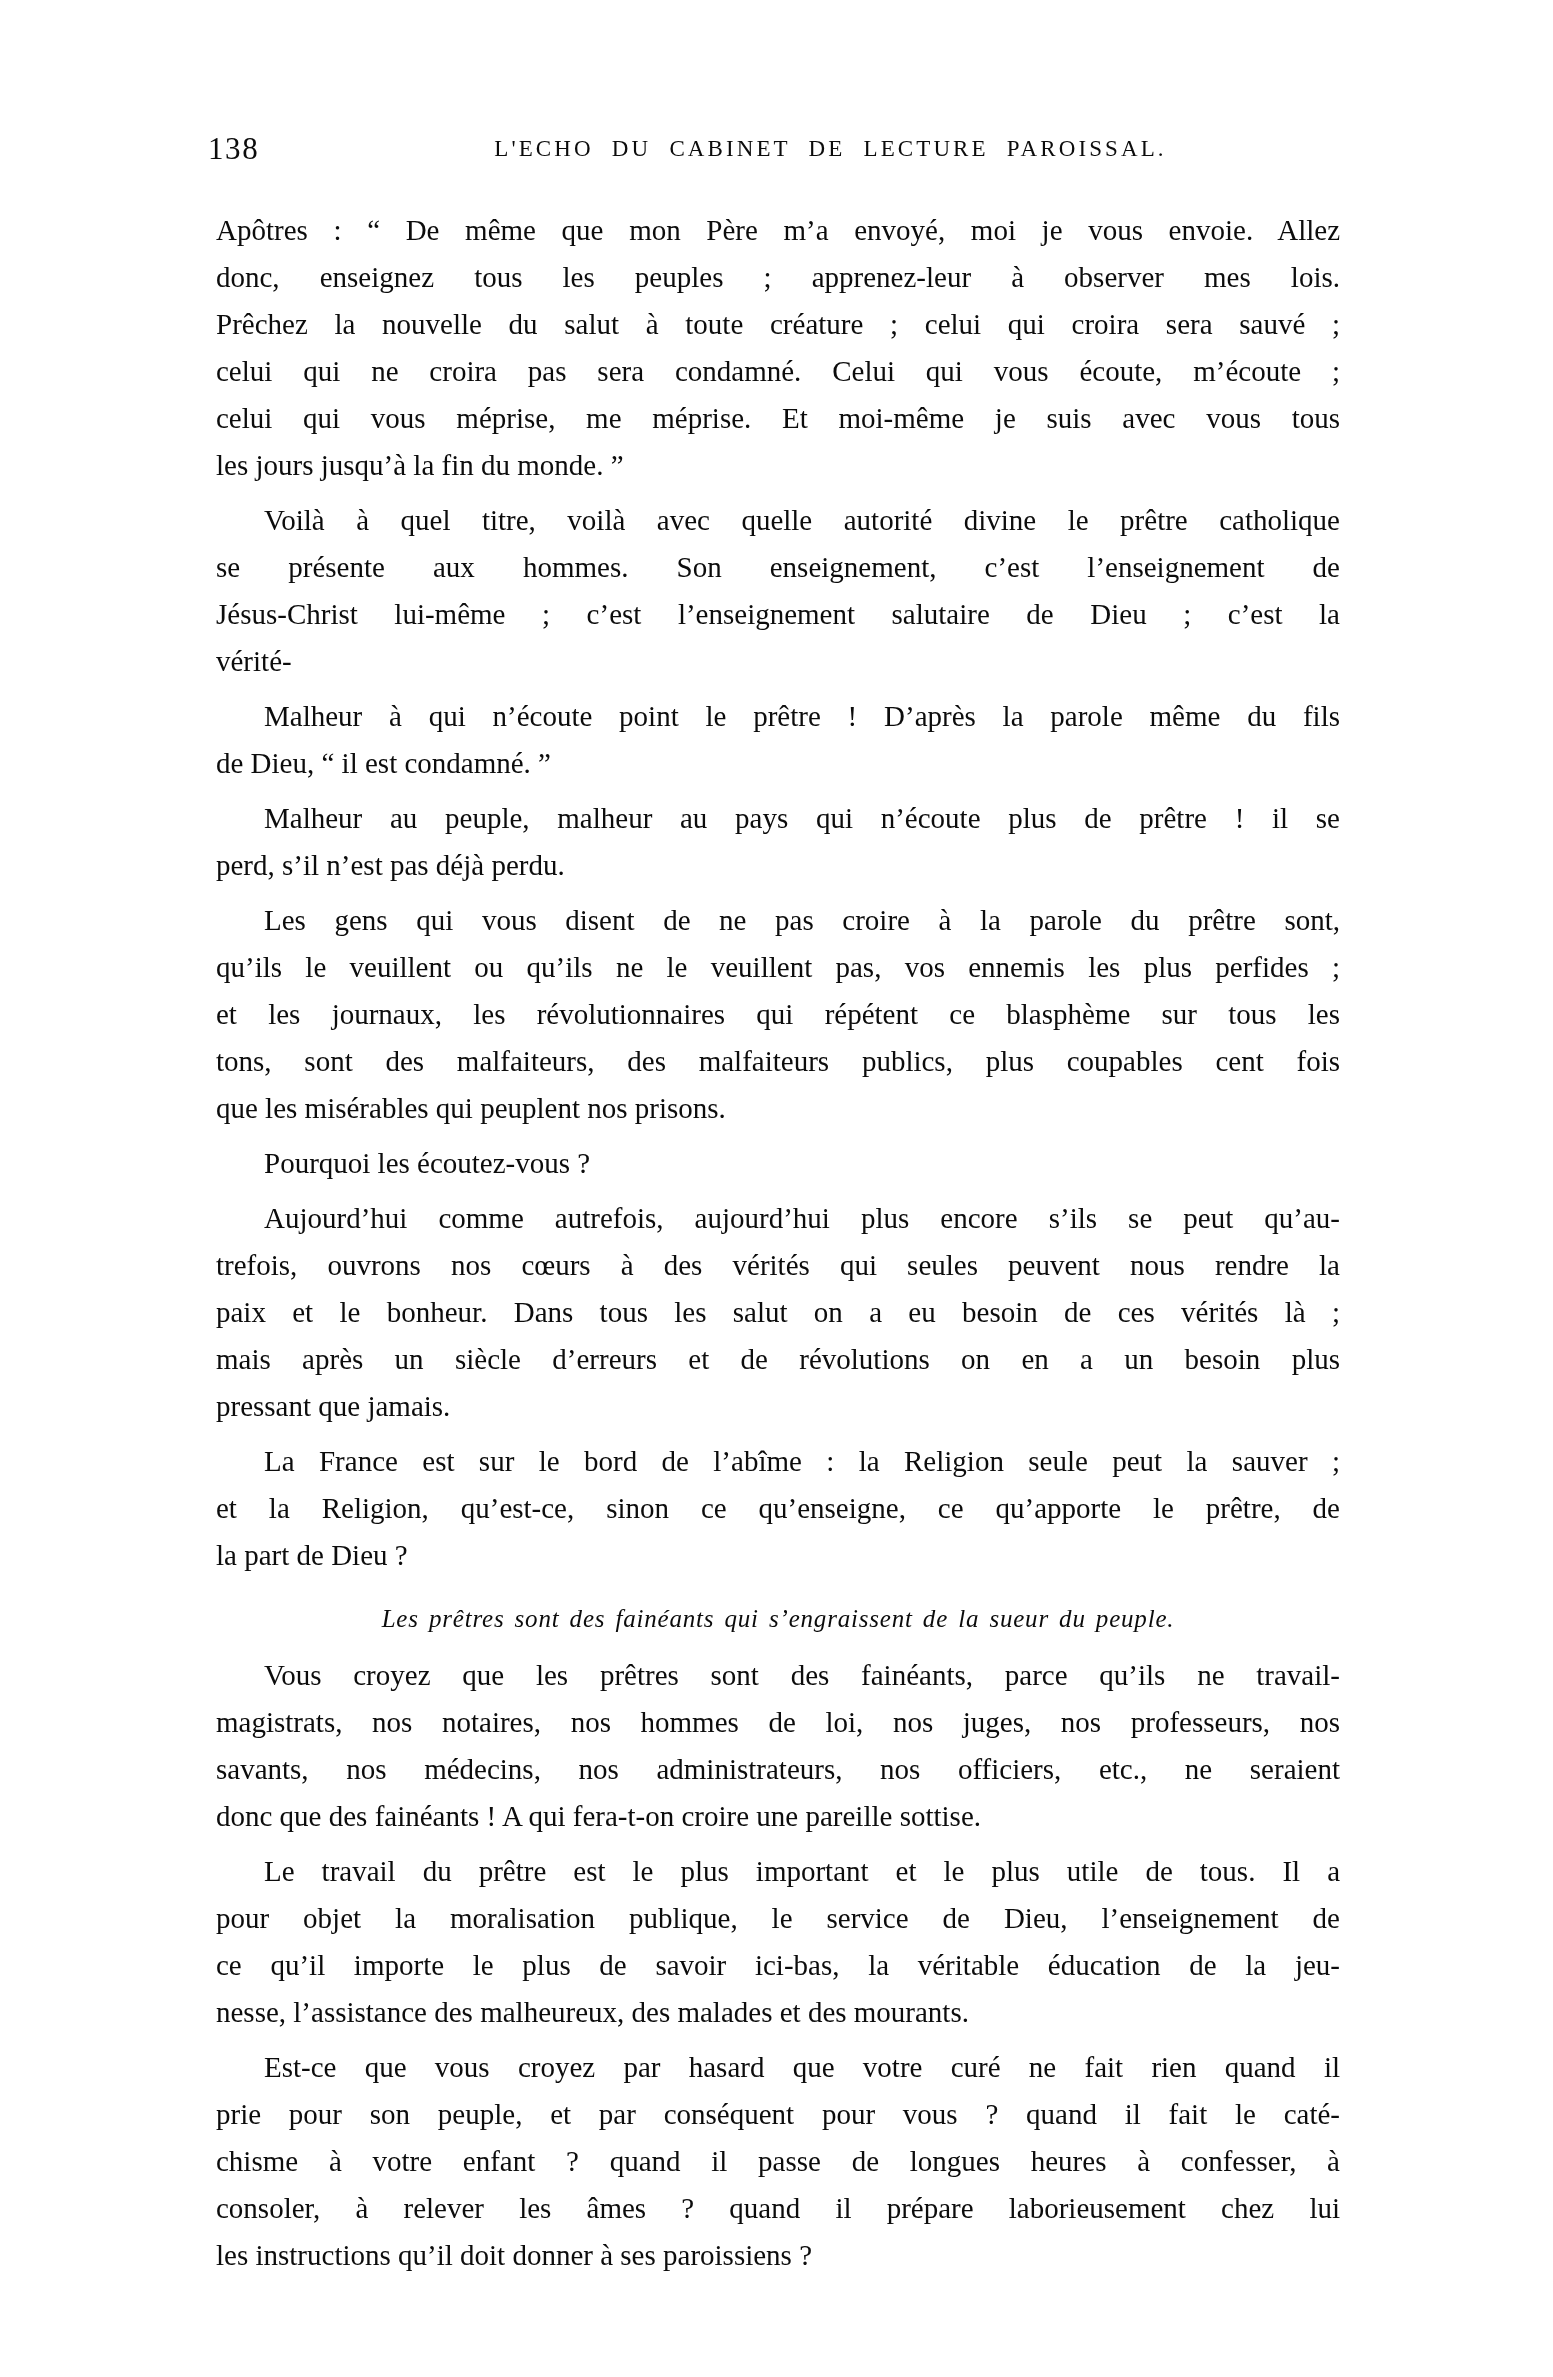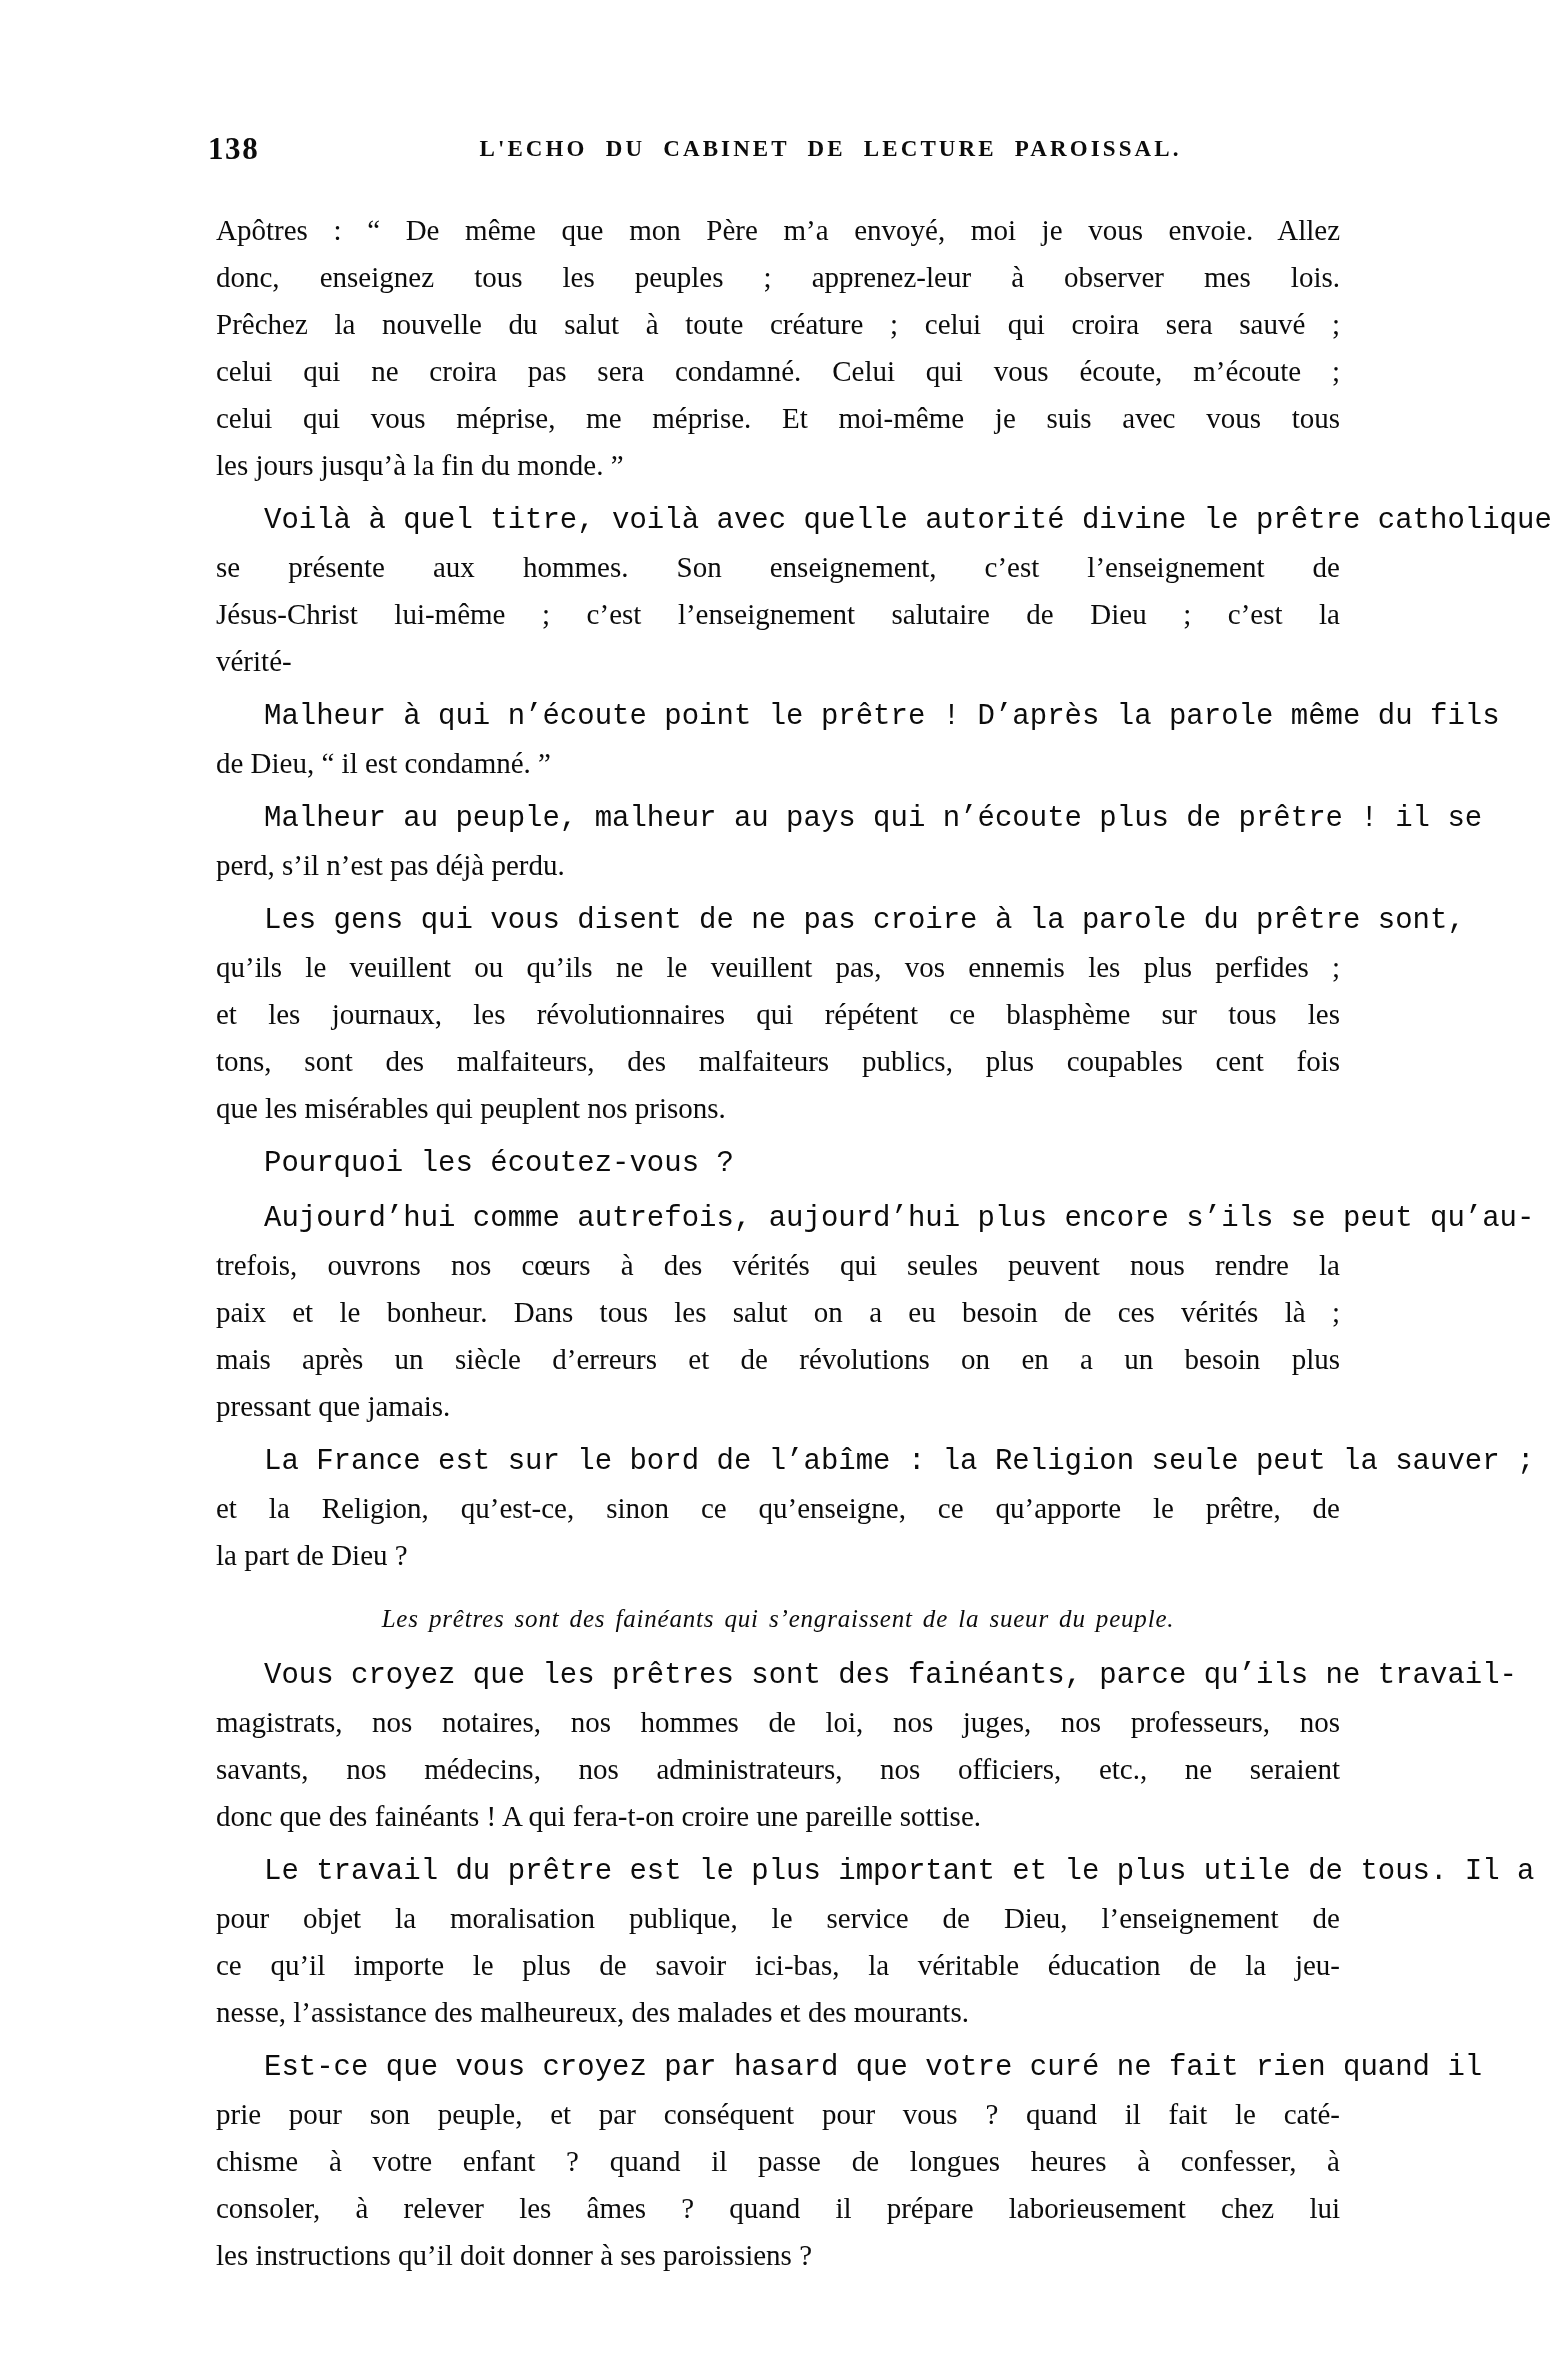--- a/index.html
+++ b/index.html
@@ -17,21 +17,20 @@
     background: #ffffff;
     color: #0c0c0c;
     overflow: hidden;
   }
   .header {
     position: absolute;
     top: 131px;
     left: 208px;
     width: 1140px;
     height: 40px;
-    font-weight: bold;
   }
   .page-number {
     position: absolute;
     left: 0;
     top: 0;
     font-size: 31px;
     letter-spacing: 1.6px;
   }
   .running-title {
     position: absolute;
@@ -56,21 +55,21 @@
     font-size: 29px;
     line-height: 47px;
     white-space: nowrap;
   }
   
   .line.just {
     text-align: justify;
     text-align-last: justify;
   }
   .line.last { text-align: left; }
-  .line.indent { padding-left: 48px; font-family: Liberation Mono, monospace; }
+  .line.indent { padding-left: 48px; }
   .para.heading { margin: 17px 0 11px 0; }
   .para.heading .line {
     font-style: italic;
     font-size: 25px;
     line-height: 45px;
     text-align: center;
     white-space: normal;
     letter-spacing: 0.8px;
     word-spacing: 3.1px;
   }

